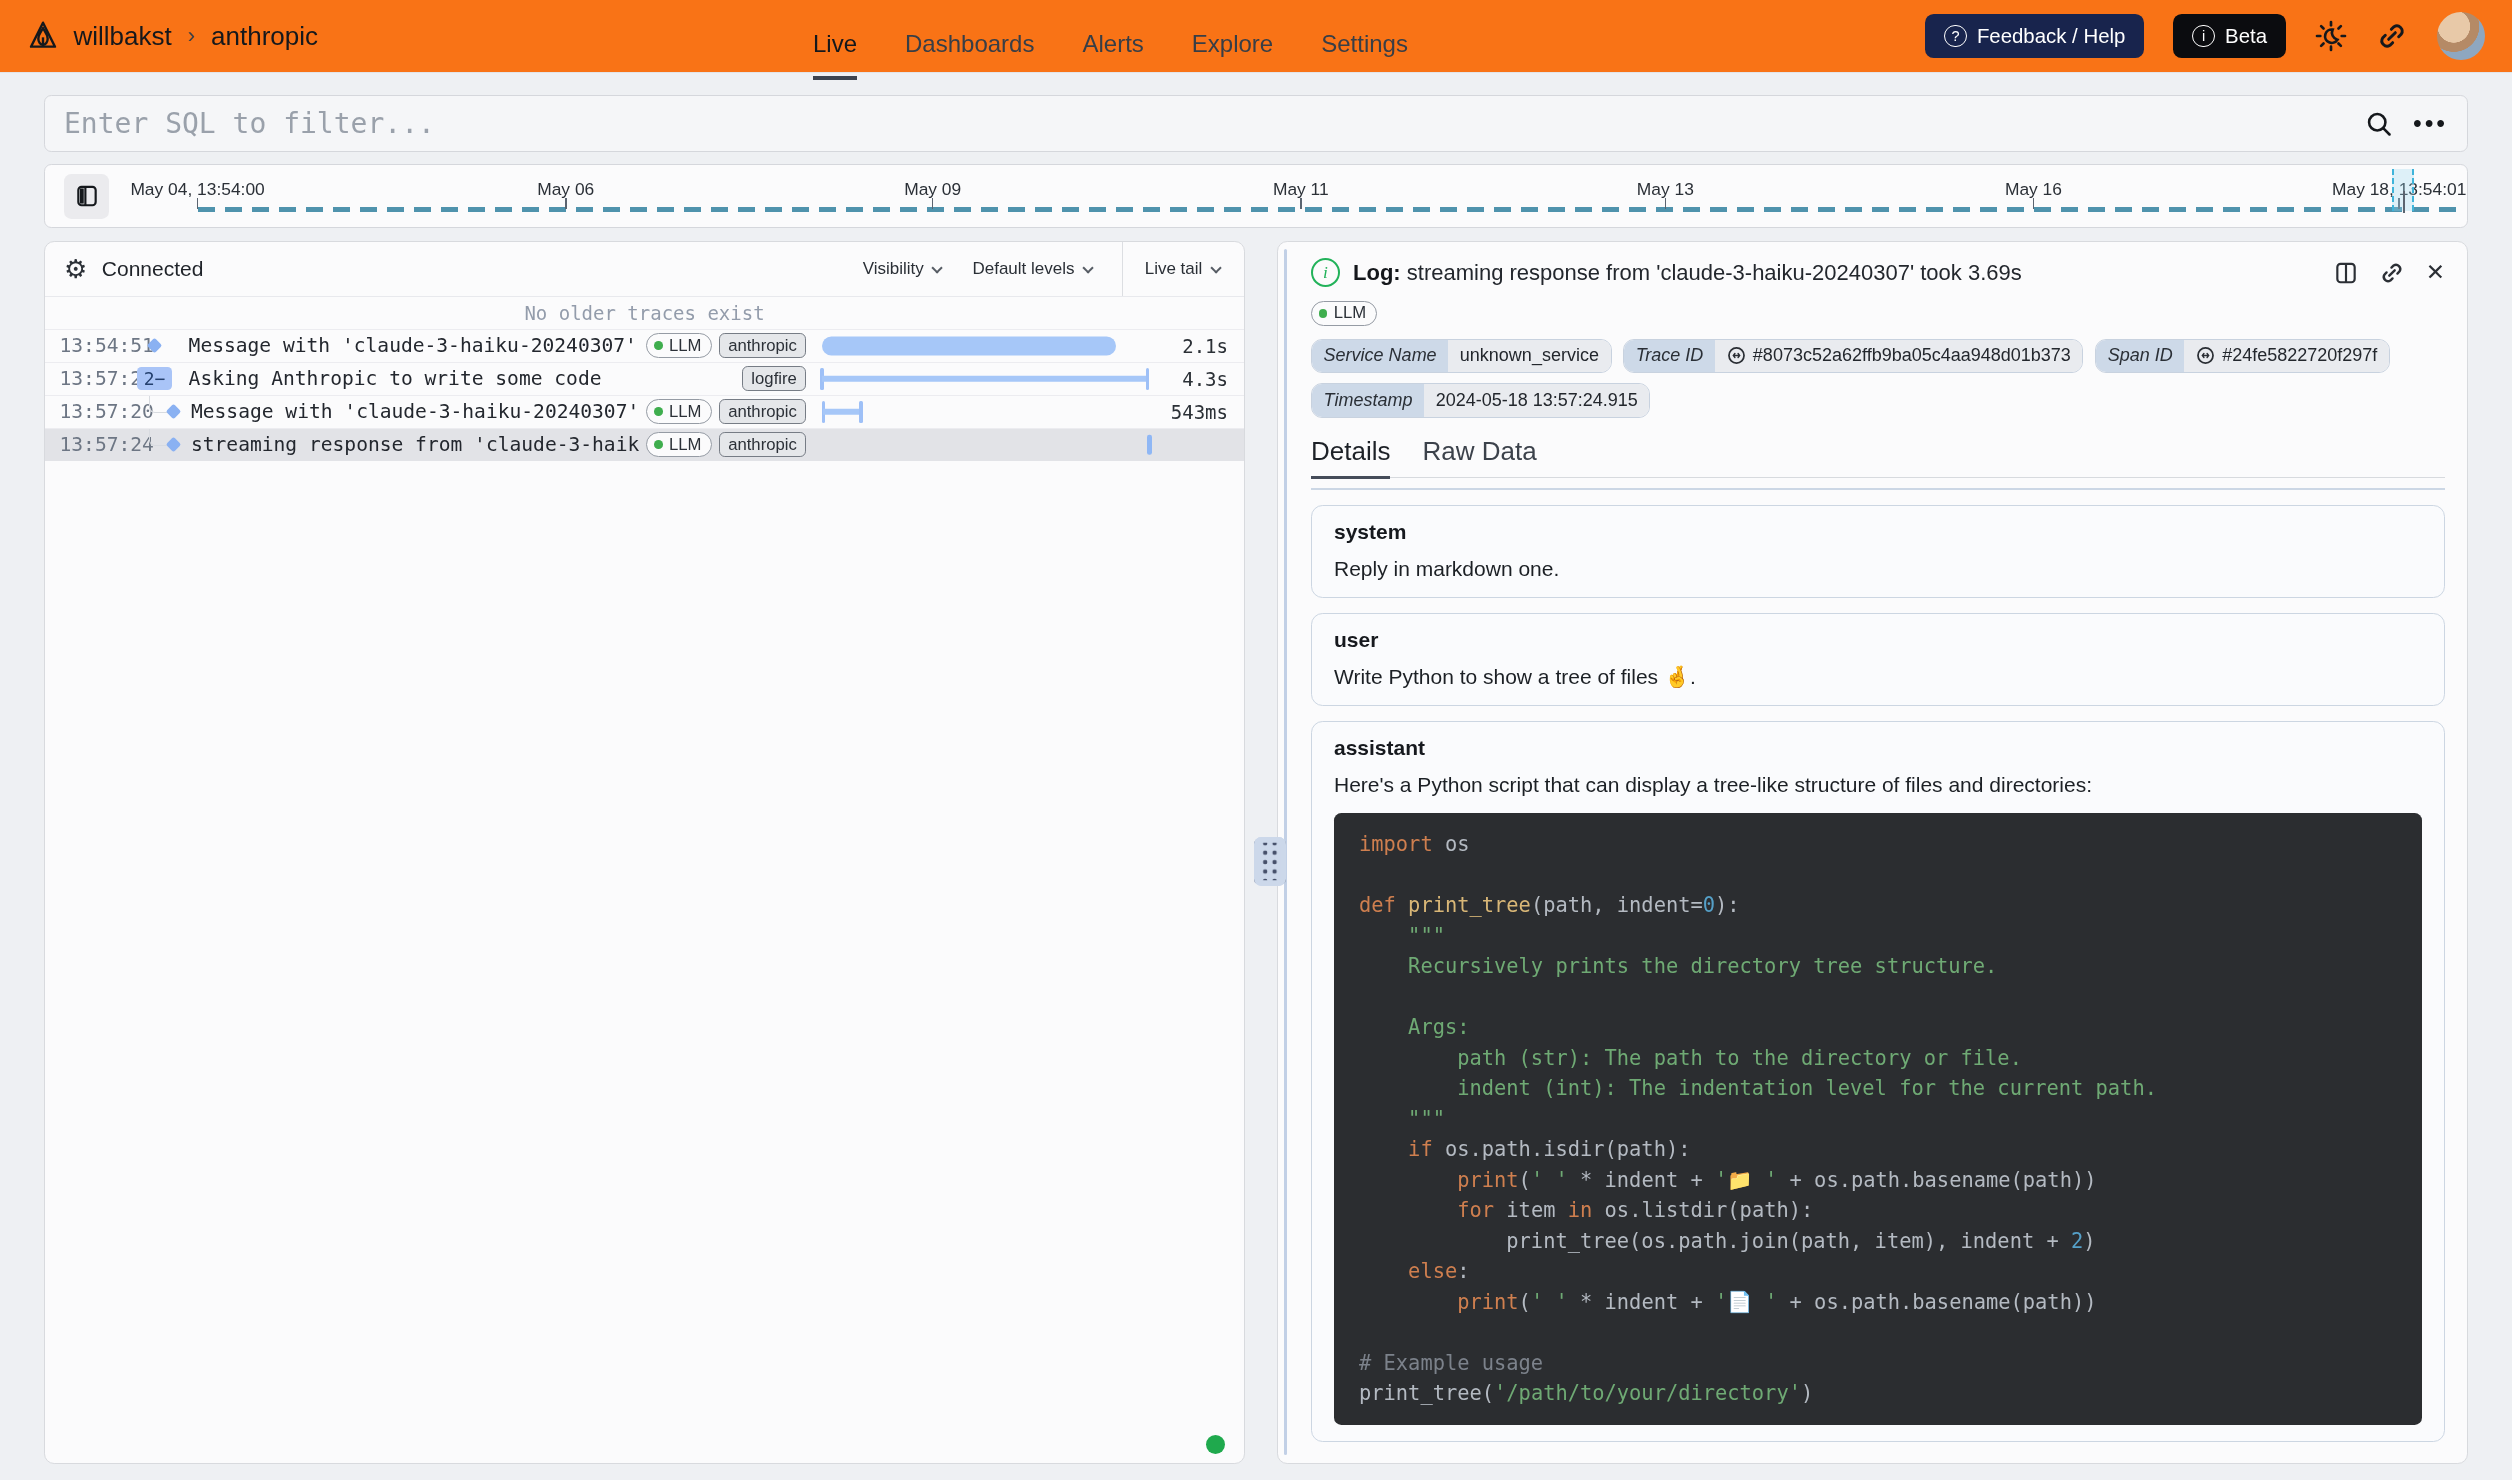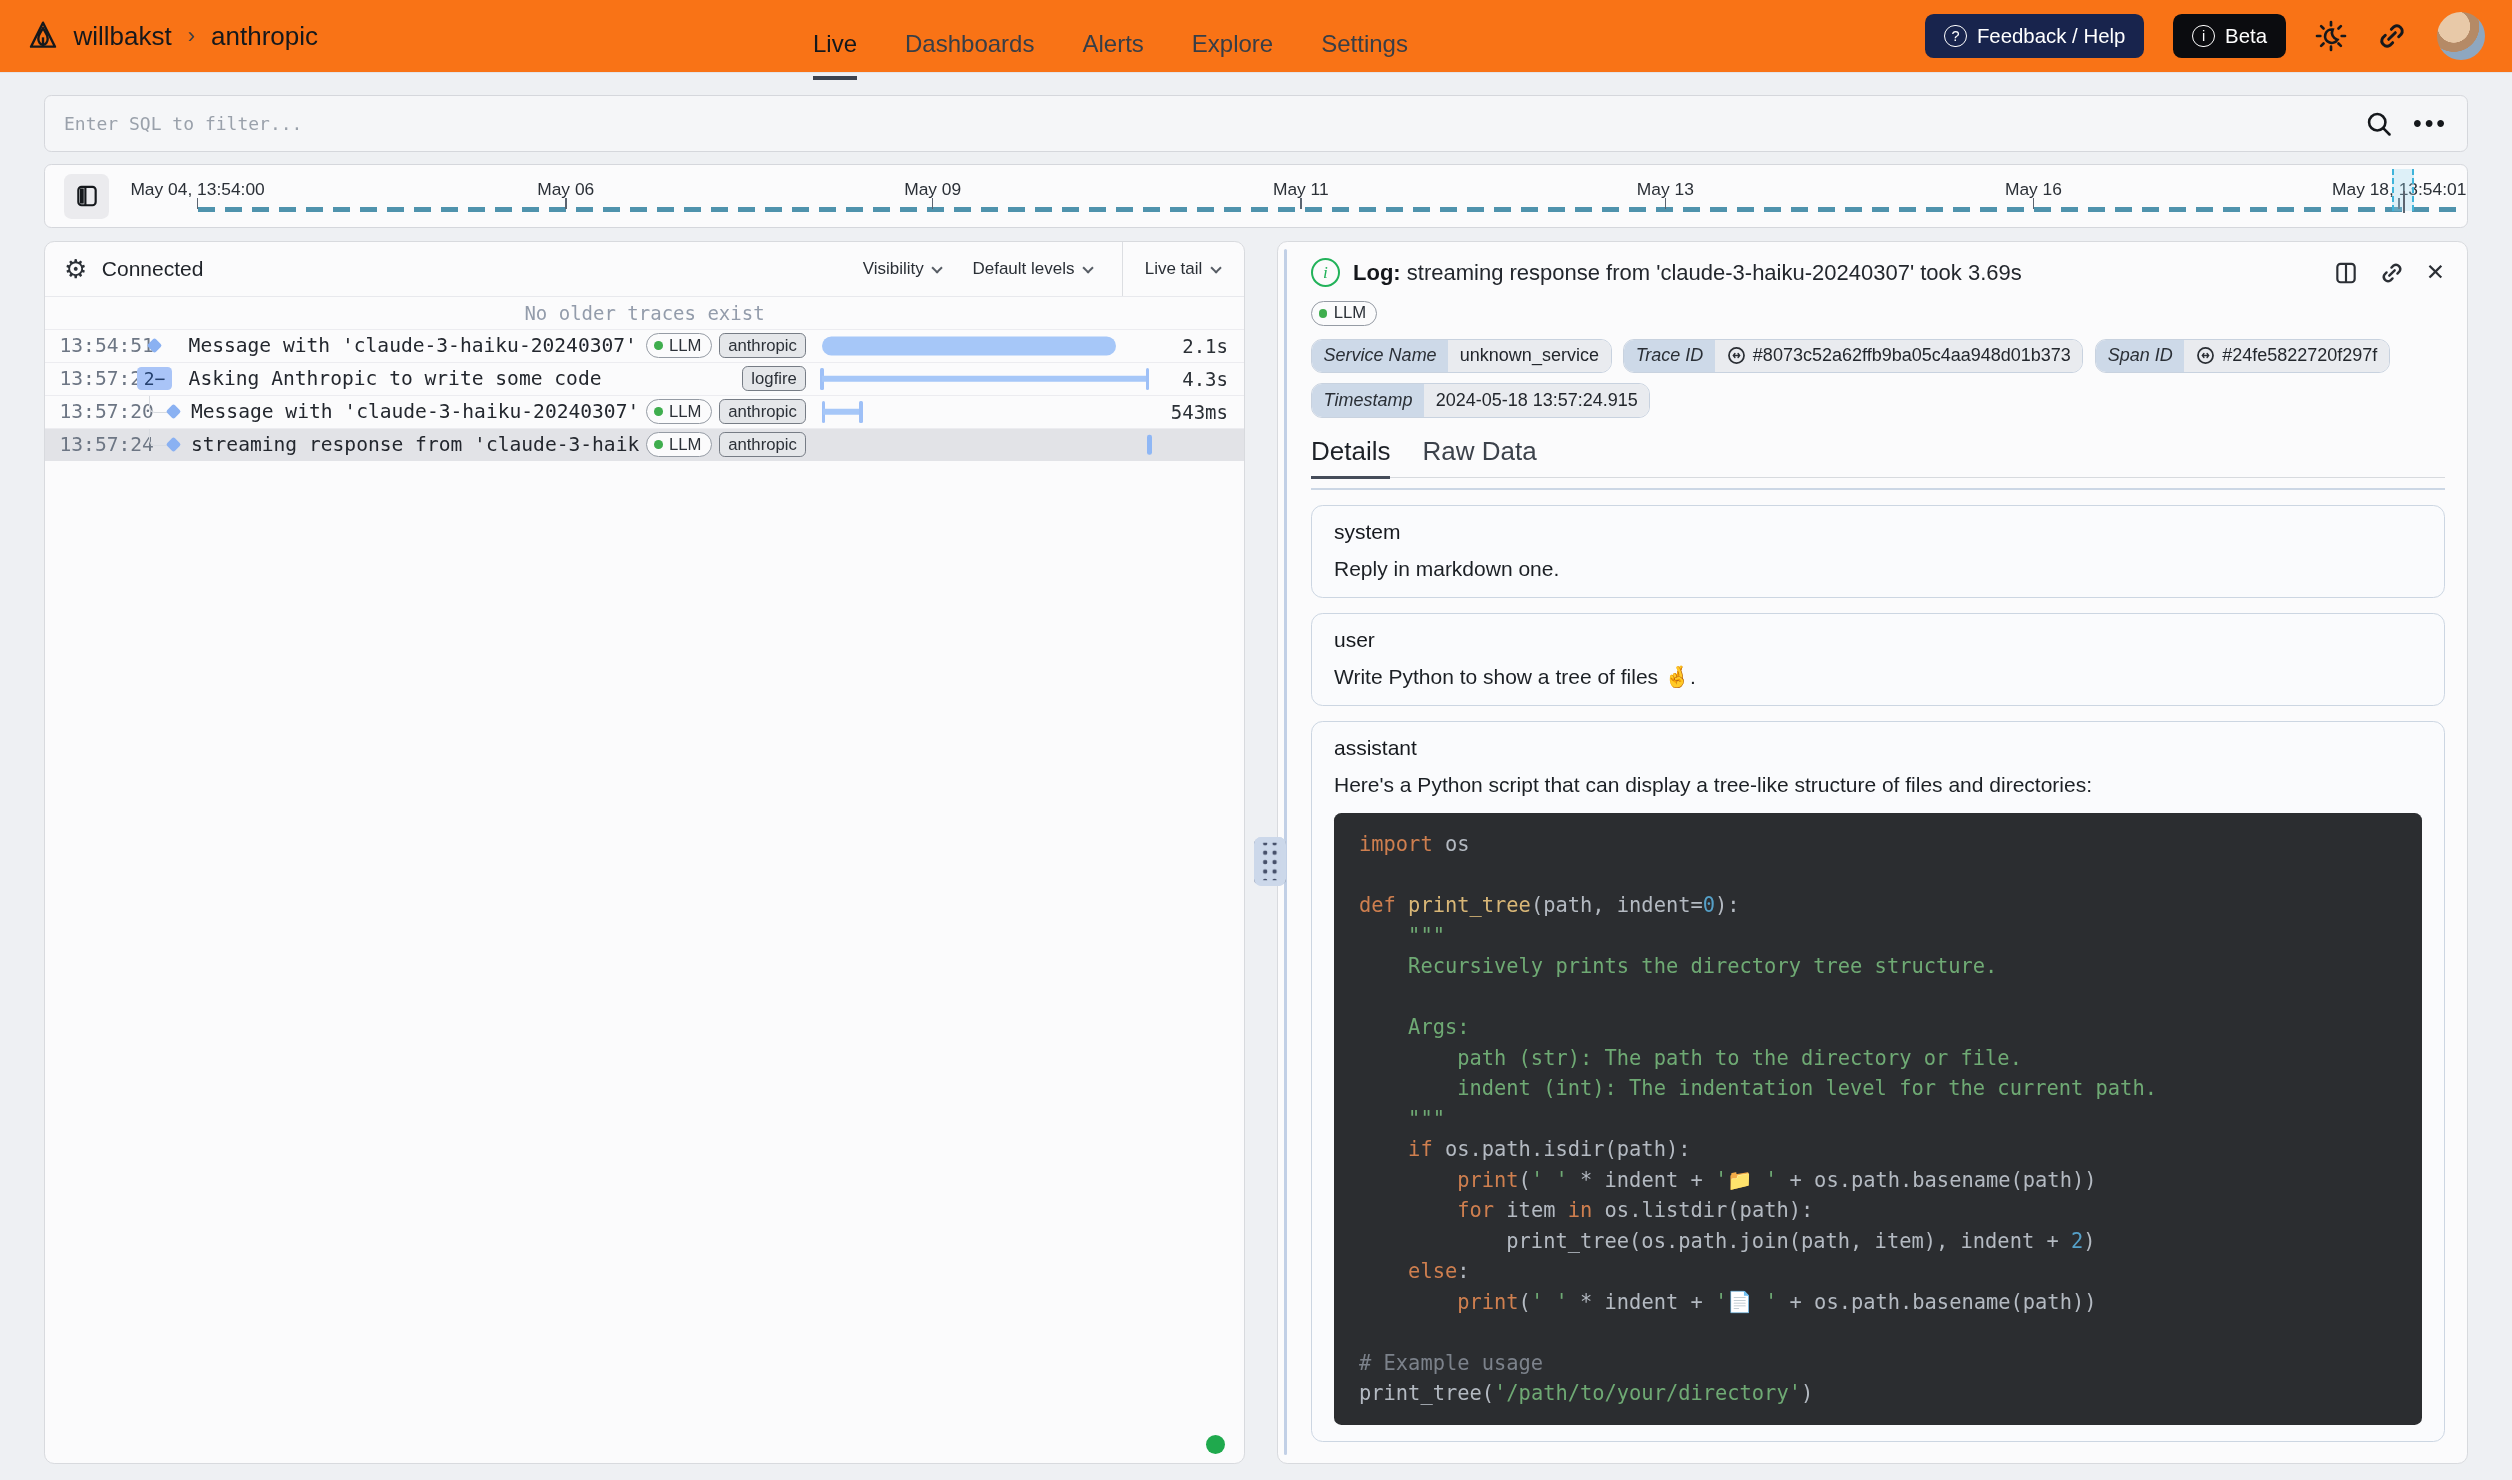--- a/index.html
+++ b/index.html
@@ -24,21 +24,21 @@
   .circ-glyph { display:inline-flex; align-items:center; justify-content:center; width:22.5px; height:22.5px;
                 border:1.8px solid #fff; border-radius:50%; font-size:14.5px; line-height:1; }
   .icon-plain { width:32px; height:32px; color:#15181c; cursor:pointer; }
   .avatar { width:48px; height:48px; border-radius:50%; cursor:pointer;
             background:radial-gradient(circle at 35% 30%, #e8c9a8 0 35%, #b58a66 36% 55%, #8ea7c0 56% 100%); }
 
   
   .sql-bar { display:flex; align-items:center; margin:22px 44px 0; height:57px; background:#f5f6f8;
              border:1.5px solid #d5d7dc; border-radius:7.3px; padding:0 19px; }
   .sql-bar input { flex:1; border:none; outline:none; background:transparent;
-                   font-family:"DejaVu Sans Mono", monospace; font-size:18px; color:#2a2f36; }
+                   font-family:"DejaVu Sans Mono", monospace; font-size:28px; color:#2a2f36; }
   .sql-bar input::placeholder { color:#9aa1ab; }
   .sql-icons { display:flex; align-items:center; gap:20.4px; color:#15181c; }
   .dots { font-size:25px; letter-spacing:2.9px; color:#15181c; cursor:pointer; }
 
   
   .timeline-card { position:relative; margin:11.6px 44px 0; height:64px; background:#fbfbfc;
                    border:1.5px solid #d5d7dc; border-radius:7.3px; }
   .tl-toggle { position:absolute; left:19px; top:9.4px; width:45px; height:45px; background:#ebebee;
                border-radius:7.3px; display:flex; align-items:center; justify-content:center; cursor:pointer; }
   .tl-dashline { position:absolute; left:153px; right:8.7px; top:42px; height:5.1px;
@@ -131,21 +131,21 @@
   .dtabs { margin-top:18px; display:flex; gap:32px; border-bottom:1.5px solid #d7dade; font-size:26px; }
   .dtab { padding-bottom:8.7px; color:#3c424b; cursor:pointer; border-bottom:3.6px solid transparent; margin-bottom:-1.5px; }
   .dtab.active { color:#1d2127; border-bottom-color:#454c59; }
 
   .sect-head { margin-top:19px; display:flex; align-items:baseline; justify-content:space-between; }
   .sect-title { font-size:27px; font-weight:bold; color:#101317; }
   .sect-model { font-size:21px; color:#667084; }
   .sect-rule { margin-top:10.2px; border-top:2.2px solid #ccd7e5; }
 
   .msg-card { margin-top:14.5px; border:1.5px solid #ccd6e2; border-radius:11.6px; background:#fafbfd; padding:14.5px 22px 16px; }
-  .msg-role { font-size:21px; font-weight:normal; color:#16191e; }
+  .msg-role { font-size:21px; font-weight:bold; color:#16191e; }
   .msg-text { font-size:21px; color:#1c2025; margin-top:13px; }
 
   .code-block { margin-top:16px; background:#2b2d30; border-radius:7.3px; padding:16px 25px;
                 font-family:"DejaVu Sans Mono", monospace; font-size:20.4px; line-height:30.5px; color:#bcbec4;
                 white-space:pre; overflow:hidden; }
   .code-line { min-height:30.5px; }
   .c-pl { color:#b4bac2; }
   .c-kw { color:#cf7f4f; }
   .c-fn { color:#d9b777; }
   .c-str { color:#6faa74; }

